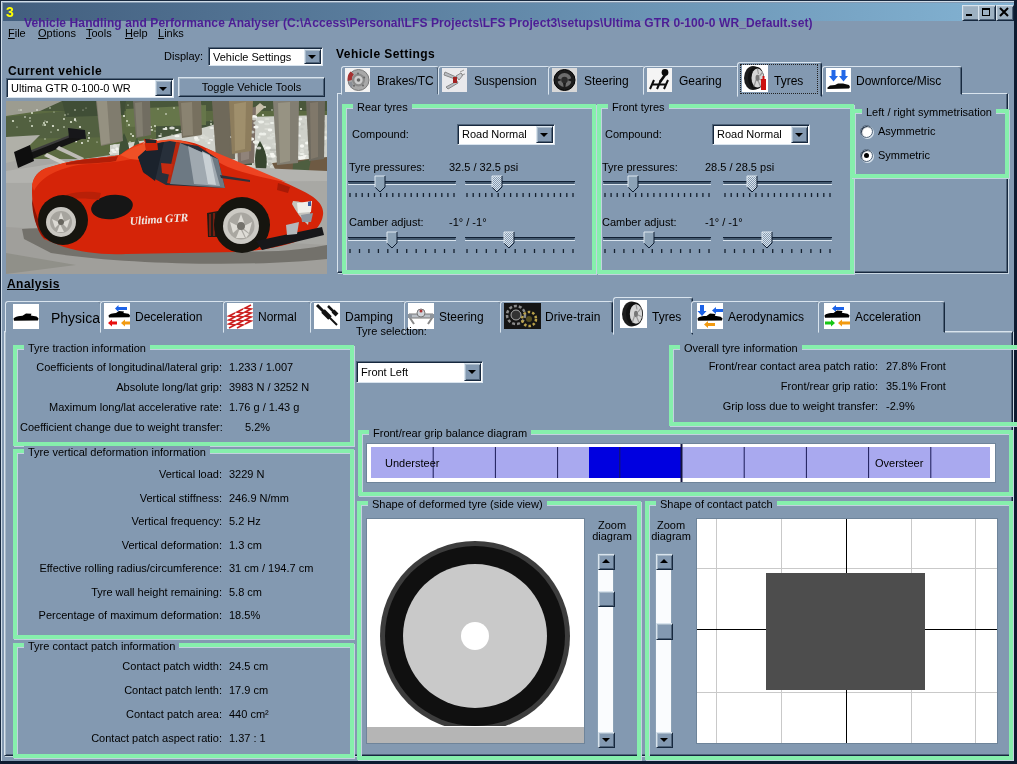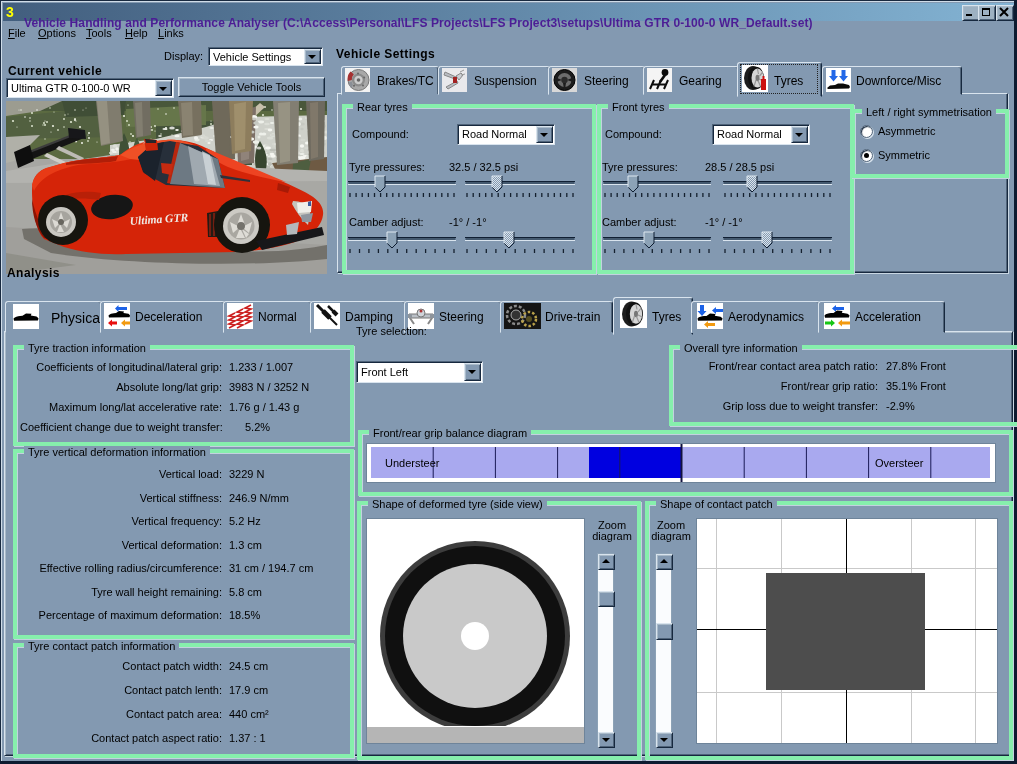--- a/index.html
+++ b/index.html
@@ -903,21 +903,21 @@
 <path d="M287 100 C294 100 301 103 305 107 L302 124 C295 118 290 110 286 103 Z" fill="#c4c4be"></path>
 <path d="M291 102 L306 100 L305 111 L292 112 Z" fill="#efefe9"></path>
 <path d="M302 101 L305 100 L305 105 L302 105 Z" fill="#3a5c9c"></path>
 <path d="M295 114 L307 112 L305 121 L296 121 Z" fill="#8e969e"></path>
 <path d="M280 124 L293 121 L291 133 L281 134 Z" fill="#b4b8bc"></path>
 <path d="M272 82 L284 86 L282 92 L271 89 Z" fill="#a81a06"></path>
 <text x="124" y="124" font-family="Liberation Serif,serif" font-size="11.5" font-style="italic" font-weight="bold" fill="#efebe5" transform="rotate(-4 124 124)">Ultima GTR</text>
 </svg>
   </div>
 
-<div class="a b" style="left:7px;top:266px;">Analysis</div>
+<div class="a b" style="left:7px;top:277px;text-decoration:underline;">Analysis</div>
 <div class="a" style="left:4px;top:331px;width:1009px;height:425px;border:1px solid;border-color:#d9e4ee #16283e #16283e #d9e4ee;box-shadow:1px 1px 0 #c9d7e3,inset 1px 1px 0 #a9bac9,inset -1px -1px 0 #4f6379;box-sizing:border-box;"></div>
 <div id="atabs">
 <div class="tab" style="left:5px;top:301px;width:95px;height:30px;"></div>
 <svg class="a" style="left:13px;top:304px;" width="26" height="25" viewBox="0 0 26 25">
       <rect width="26" height="25" fill="#fff"></rect>
       <path d="M0.5 14.5 C2 12.8 4.5 12.2 7 12 L9.5 11.8 L13 9.4 L18.5 9.8 L17.8 11.6 L23.5 12.6 L25.5 14.2 L25 16.4 L1 16.8 Z" fill="#000"></path>
     </svg>
 <div class="a" style="left:51px;top:310px;font-size:14px;">Physical</div>
 <div class="tab" style="left:100px;top:301px;width:123px;height:30px;"></div>
 <svg class="a" style="left:104px;top:303px;" width="26" height="26" viewBox="0 0 26 26">

